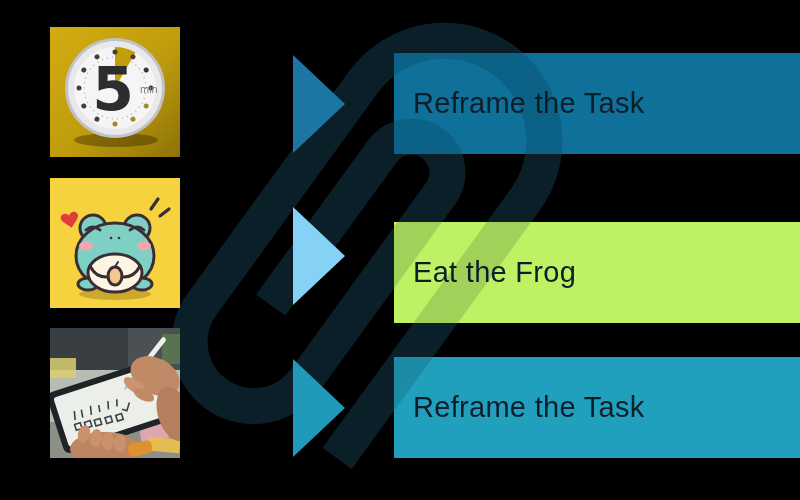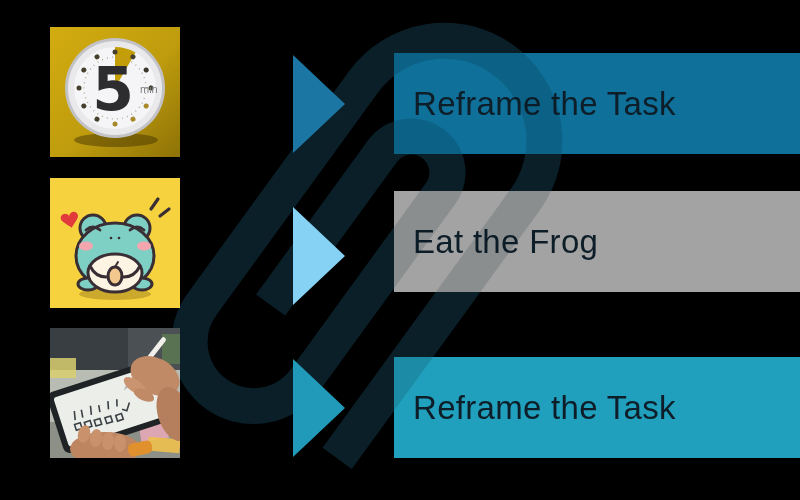--- a/index.html
+++ b/index.html
@@ -8,24 +8,24 @@
     overflow:hidden;font-family:"Liberation Sans",sans-serif;
   }
   .wm{position:absolute;left:0;top:0;pointer-events:none;}
   #wm-under{z-index:1;}
   #wm-over{z-index:3;opacity:.14;}
   .bar{
     position:absolute;left:394px;width:406px;height:101px;z-index:2;
     display:flex;align-items:center;box-sizing:border-box;padding-left:19px;
   }
   .bar1{top:53px;background:#0f7099;}
-  .bar2{top:191px;background:#a3a3a3;}
+  .bar2{top:222px;background:#bef264;}
   .bar3{top:357px;background:#21a0bd;}
   .bar .label{
-    font-size:33px;font-weight:500;color:#0e1e29;letter-spacing:.3px;
+    font-size:29px;font-weight:500;color:#0e1e29;letter-spacing:.3px;
   }
   .arrow{position:absolute;left:293px;width:52px;height:98px;z-index:4;}
   .a1{top:55px;} .a2{top:207px;} .a3{top:359px;}
   .photo{position:absolute;left:50px;width:130px;height:130px;z-index:4;}
   .p1{top:27px;} .p2{top:178px;} .p3{top:328px;}
 </style>
 </head>
 <body>
 
 <div class="stage">

